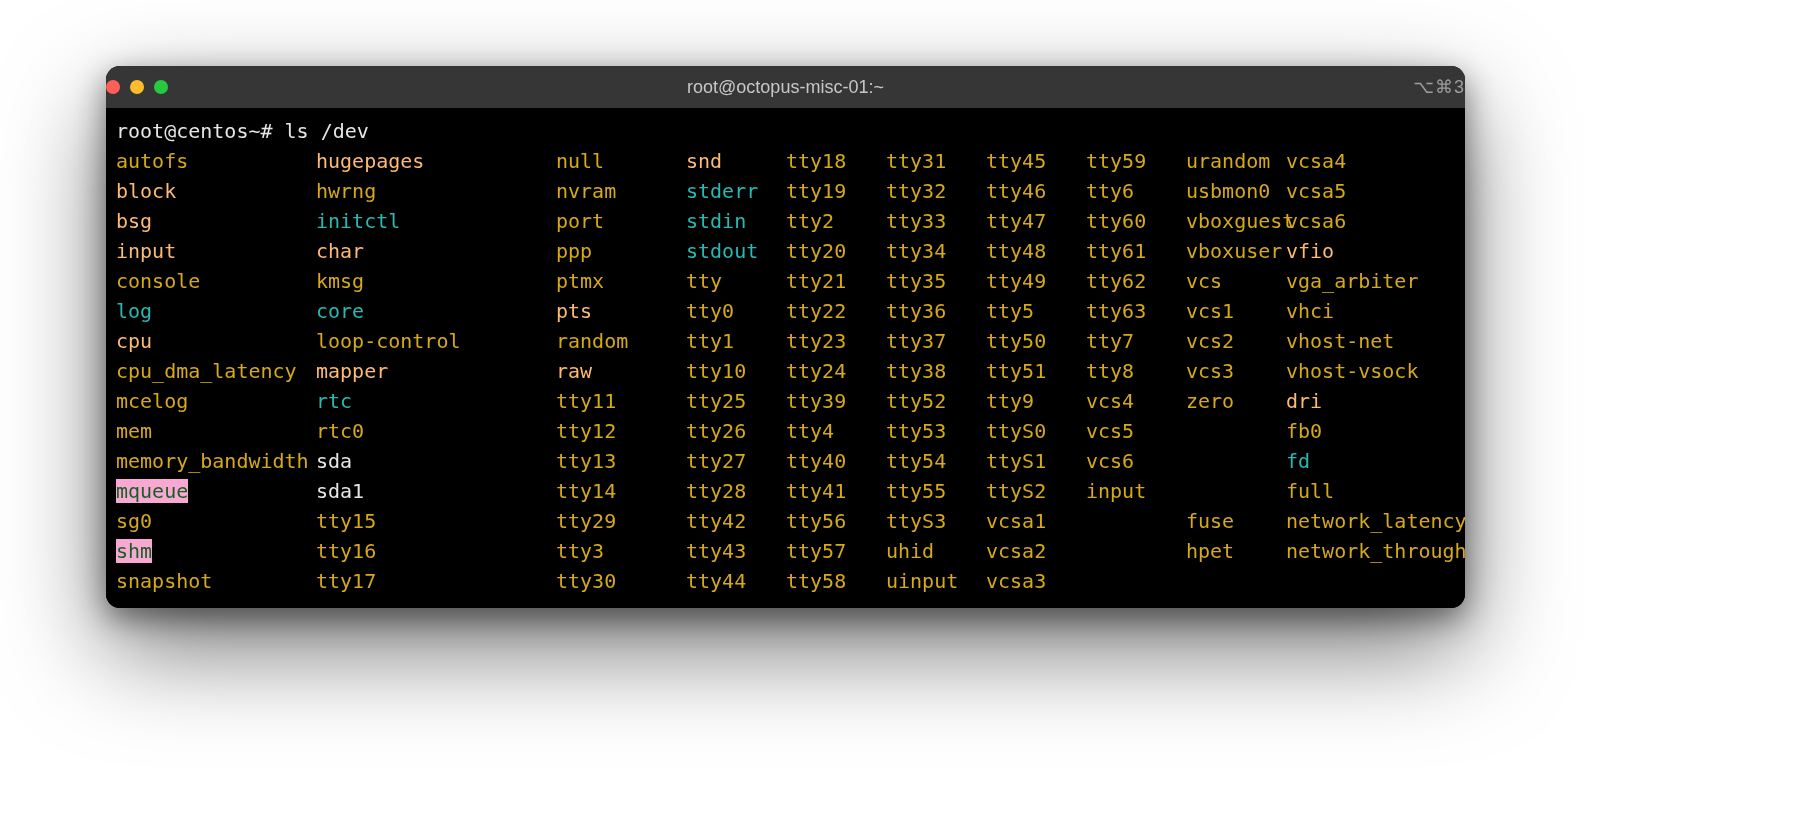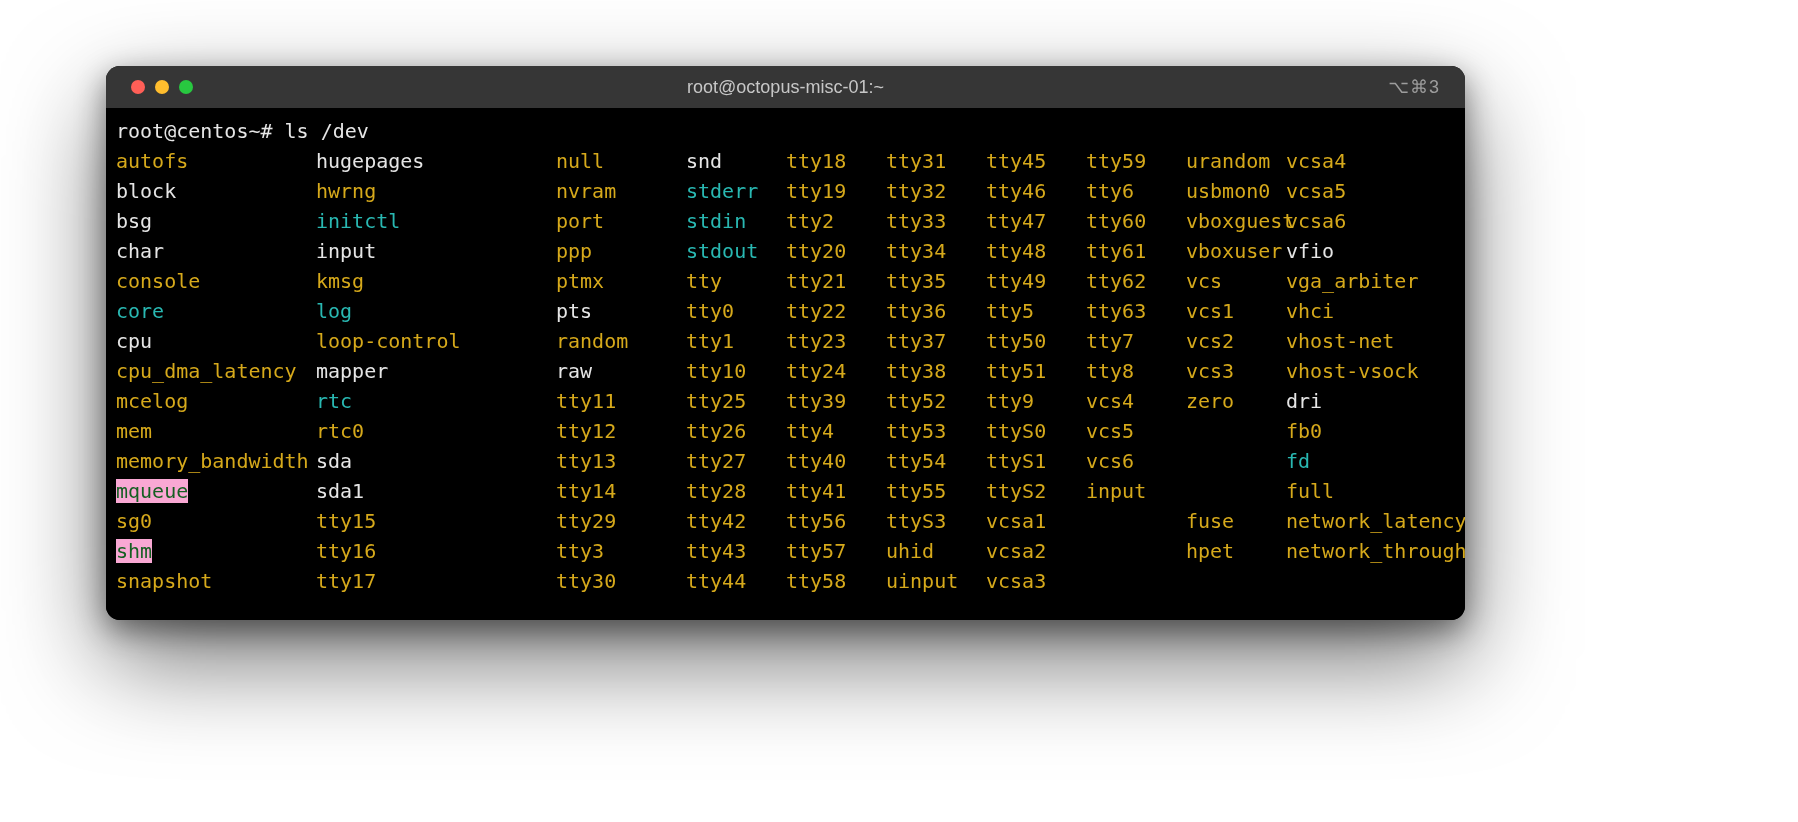--- a/index.html
+++ b/index.html
@@ -18,21 +18,21 @@
     background: #000;
     border-radius: 14px;
     overflow: hidden;
     box-shadow: 0 40px 100px rgba(0,0,0,0.55), 0 10px 30px rgba(0,0,0,0.45);
   }
   .titlebar {
     height: 42px;
     background: #363636;
     display: flex;
     align-items: center;
-    padding: 0 25px;
+    padding: 0 0;
     position: relative;
     font-family: -apple-system, "Helvetica Neue", Arial, sans-serif;
   }
   .traffic-lights {
     display: flex;
     gap: 10px;
   }
   .dot {
     width: 14px;
     height: 14px;
@@ -49,40 +49,40 @@
     font-size: 18px;
     pointer-events: none;
   }
   .title-right {
     margin-left: auto;
     color: #9d9d9d;
     font-size: 18px;
     letter-spacing: 1px;
   }
   .term {
-    padding: 8px 10px 24px 10px;
+    padding: 8px 10px 12px 10px;
     font-size: 20px;
     line-height: 30px;
     color: #ddd;
     background: #000;
   }
   .prompt {
     color: #e6e6e6;
     white-space: pre;
   }
   .grid {
     display: grid;
     grid-template-columns: 200px 240px 130px 100px 100px 100px 100px 100px 100px 140px 130px;
     column-gap: 0;
   }
   .cell {
     white-space: pre;
   }
   .c-yellow { color: #d6a91b; }
-  .c-blue   { color: #e5e5e5; margin-top: 41px; }
+  .c-blue   { color: #fdba74; margin-top: 41px; }
   .c-cyan   { color: #29b8b2; }
   .c-white  { color: #e6e6e6; }
   .c-bgreen { color: #155f22; background: #f9a8d4; }
 </style>
 </head>
 <body>
 
 <div class="window">
 
   <div class="titlebar">
@@ -121,42 +121,42 @@
         <div class="cell"><span class="c-blue">bsg</span></div>
         <div class="cell"><span class="c-cyan">initctl</span></div>
         <div class="cell"><span class="c-yellow">port</span></div>
         <div class="cell"><span class="c-cyan">stdin</span></div>
         <div class="cell"><span class="c-yellow">tty2</span></div>
         <div class="cell"><span class="c-yellow">tty33</span></div>
         <div class="cell"><span class="c-yellow">tty47</span></div>
         <div class="cell"><span class="c-yellow">tty60</span></div>
         <div class="cell"><span class="c-yellow">vboxguest</span></div>
         <div class="cell"><span class="c-yellow">vcsa6</span></div>
+        <div class="cell"><span class="c-blue">input</span></div>
         <div class="cell"><span class="c-blue">char</span></div>
-        <div class="cell"><span class="c-blue">input</span></div>
         <div class="cell"><span class="c-yellow">ppp</span></div>
         <div class="cell"><span class="c-cyan">stdout</span></div>
         <div class="cell"><span class="c-yellow">tty20</span></div>
         <div class="cell"><span class="c-yellow">tty34</span></div>
         <div class="cell"><span class="c-yellow">tty48</span></div>
         <div class="cell"><span class="c-yellow">tty61</span></div>
         <div class="cell"><span class="c-yellow">vboxuser</span></div>
         <div class="cell"><span class="c-blue">vfio</span></div>
         <div class="cell"><span class="c-yellow">console</span></div>
         <div class="cell"><span class="c-yellow">kmsg</span></div>
         <div class="cell"><span class="c-yellow">ptmx</span></div>
         <div class="cell"><span class="c-yellow">tty</span></div>
         <div class="cell"><span class="c-yellow">tty21</span></div>
         <div class="cell"><span class="c-yellow">tty35</span></div>
         <div class="cell"><span class="c-yellow">tty49</span></div>
         <div class="cell"><span class="c-yellow">tty62</span></div>
         <div class="cell"><span class="c-yellow">vcs</span></div>
         <div class="cell"><span class="c-yellow">vga_arbiter</span></div>
+        <div class="cell"><span class="c-cyan">log</span></div>
         <div class="cell"><span class="c-cyan">core</span></div>
-        <div class="cell"><span class="c-cyan">log</span></div>
         <div class="cell"><span class="c-blue">pts</span></div>
         <div class="cell"><span class="c-yellow">tty0</span></div>
         <div class="cell"><span class="c-yellow">tty22</span></div>
         <div class="cell"><span class="c-yellow">tty36</span></div>
         <div class="cell"><span class="c-yellow">tty5</span></div>
         <div class="cell"><span class="c-yellow">tty63</span></div>
         <div class="cell"><span class="c-yellow">vcs1</span></div>
         <div class="cell"><span class="c-yellow">vhci</span></div>
         <div class="cell"><span class="c-blue">cpu</span></div>
         <div class="cell"><span class="c-yellow">loop-control</span></div>

